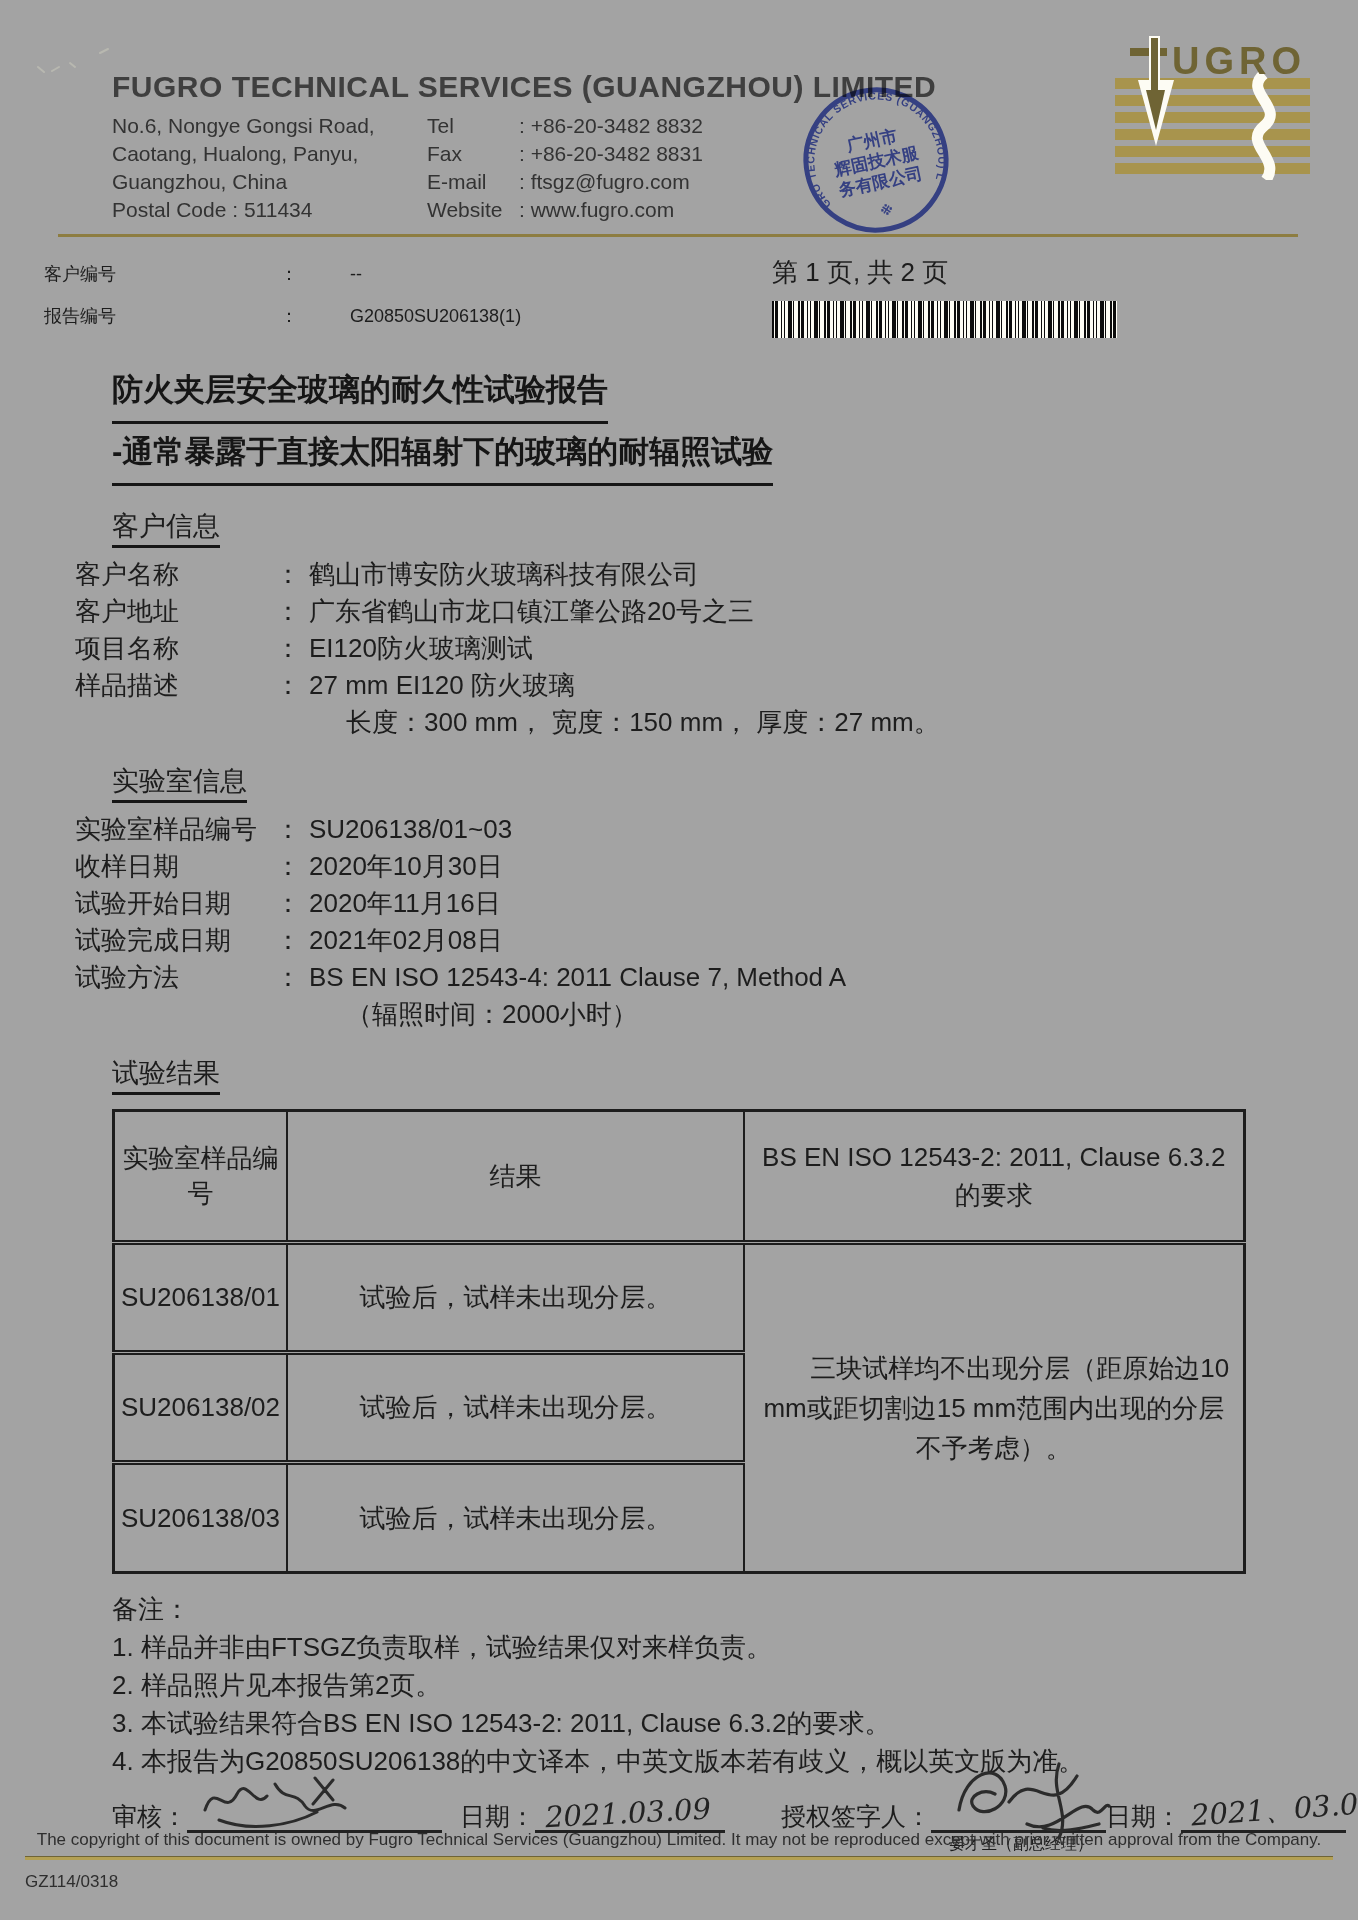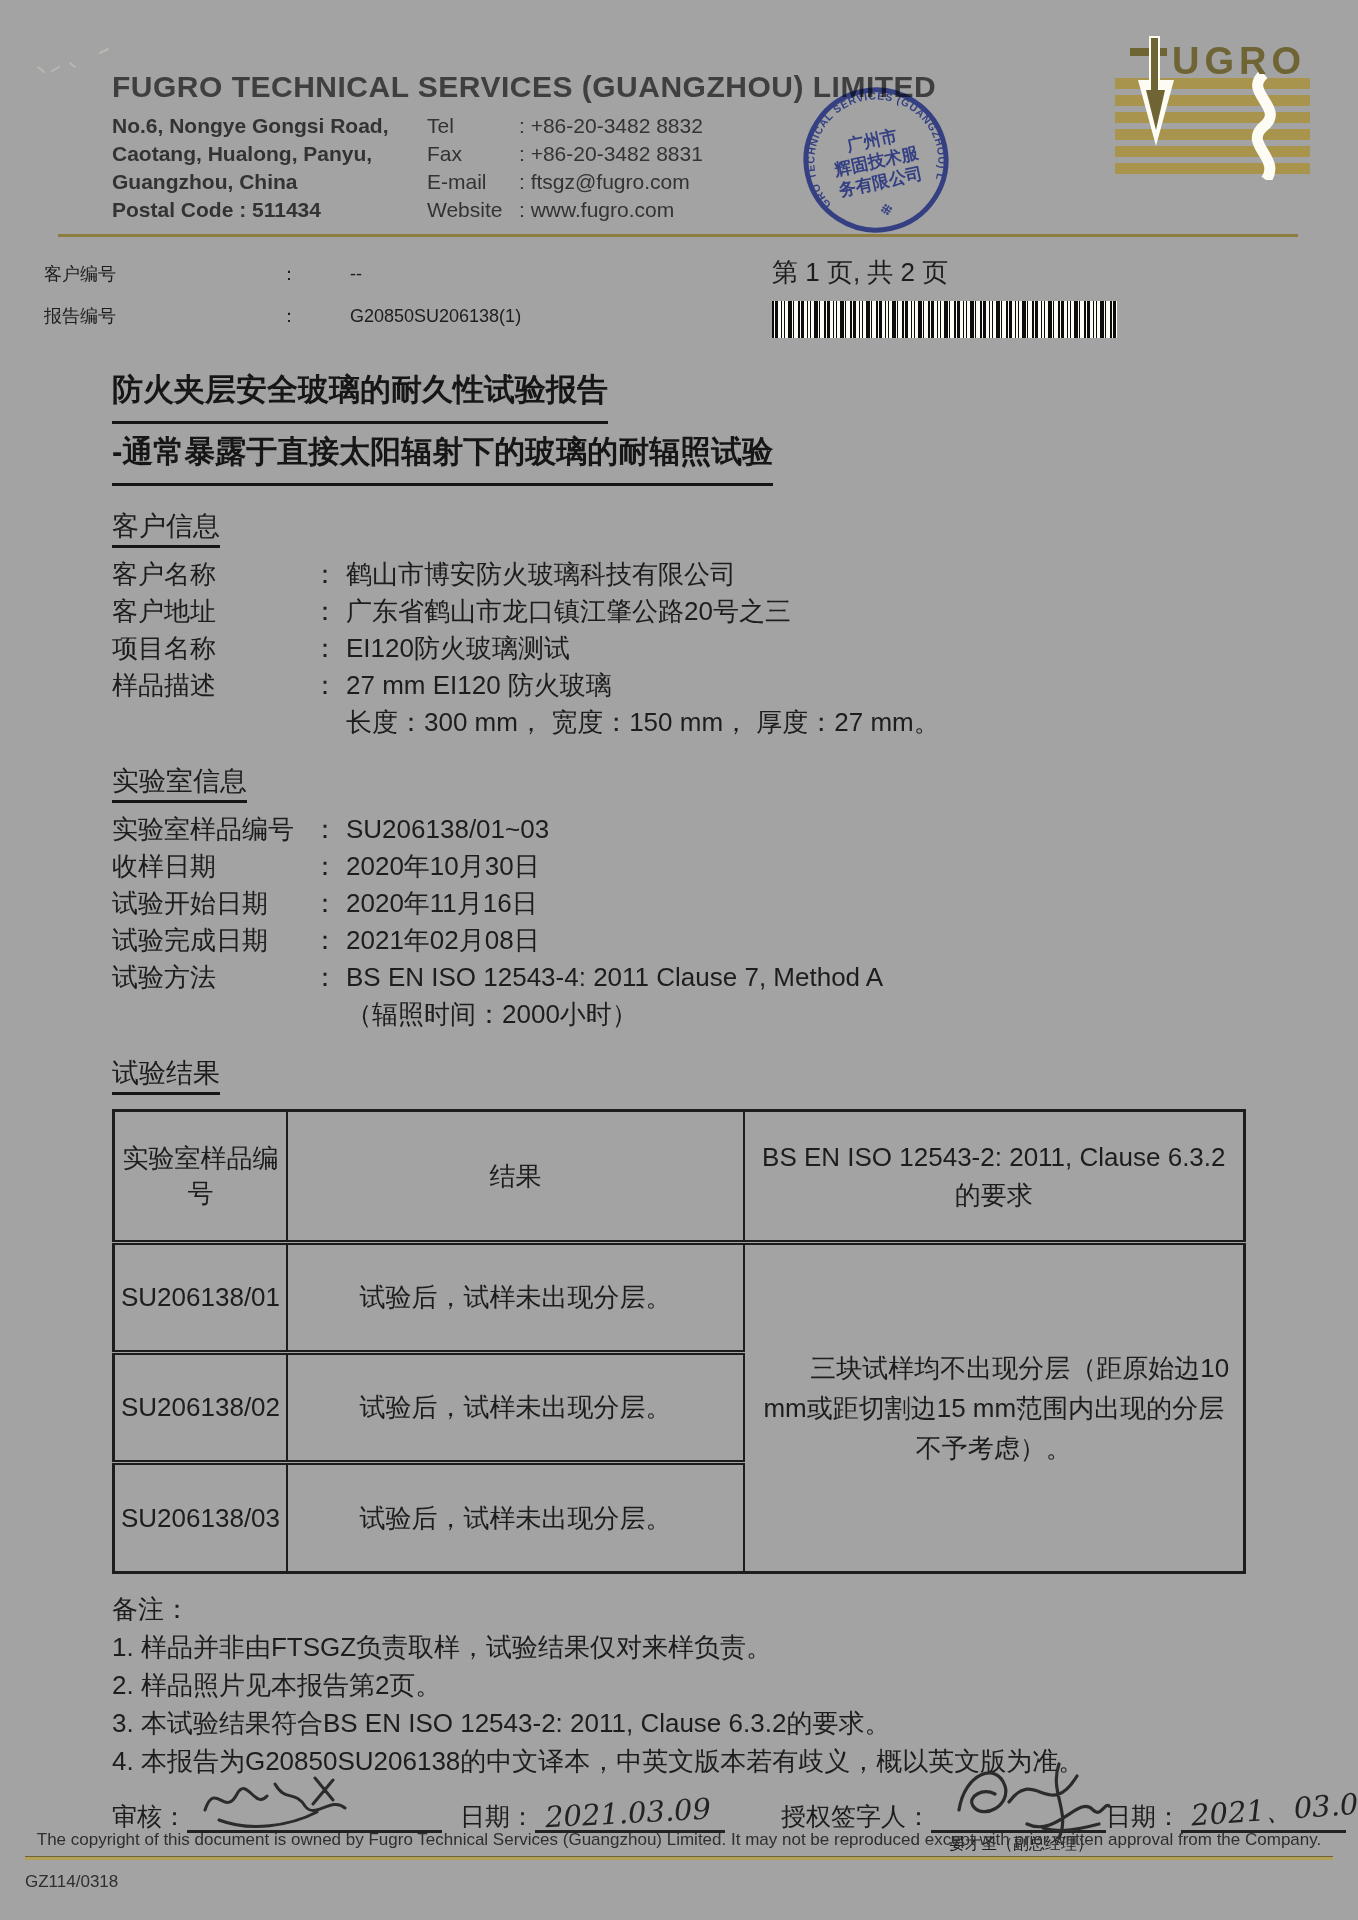--- a/index.html
+++ b/index.html
@@ -9,21 +9,21 @@
     margin:0 auto;
     background:#a3a3a3;
     font-family:"Liberation Sans","DejaVu Sans",sans-serif;
     color:#1d1d1d;
     overflow:hidden;
   }
   
   .header{position:relative;padding-top:70px;margin-left:112px;margin-right:60px;}
   .company-name{font-size:30px;font-weight:bold;color:#3f3f3f;letter-spacing:.5px;}
   .header-cols{display:flex;margin-top:8px;}
-  .addr{width:315px;font-size:21px;line-height:28px;color:#333;font-weight:bold;}
+  .addr{width:315px;font-size:21px;line-height:28px;color:#333;}
   .contacts{font-size:21px;line-height:28px;color:#333;}
   .contact-row{display:flex;}
   .contact-row .clbl{width:92px;}
   .goldline-top{height:3px;background:#8d7d41;margin:10px 60px 0 58px;}
   
   .logo{position:absolute;right:28px;top:32px;width:250px;height:148px;}
   
   .stamp{position:absolute;left:788px;top:72px;width:176px;height:176px;
          transform:rotate(-12deg);opacity:.88;mix-blend-mode:multiply;pointer-events:none;}
   
@@ -36,21 +36,21 @@
     background:repeating-linear-gradient(90deg,
       #0c0c0c 0 2px,#fdfcf4 2px 3px,#0c0c0c 3px 6px,#fdfcf4 6px 9px,
       #0c0c0c 9px 10px,#fdfcf4 10px 12px,#0c0c0c 12px 13px,#fdfcf4 13px 16px,
       #0c0c0c 16px 20px,#fdfcf4 20px 21px,#0c0c0c 21px 22px,#fdfcf4 22px 26px);}
   
   .title-block{margin:20px 0 0 112px;font-size:31px;font-weight:bold;color:#161616;}
   .title-line{display:table;border-bottom:3px solid #161616;padding-bottom:10px;margin-bottom:7px;}
   
   .sec-heading{display:table;margin:22px 0 8px 112px;font-size:27px;font-weight:normal;
                border-bottom:3px solid #161616;padding-bottom:1px;}
-  .inforow{display:flex;margin-left:112px;font-size:26px;line-height:37px;}
+  .inforow{display:flex;margin-left:75px;font-size:26px;line-height:37px;}
   .inforow .lbl{width:200px;}
   .inforow .colon{width:34px;}
   .contline{margin-left:346px;font-size:26px;line-height:37px;}
   
   table.results{border-collapse:collapse;margin:14px 0 0 112px;table-layout:fixed;}
   table.results td{border:2px solid #1d1d1d;text-align:center;font-size:26px;
                    vertical-align:middle;padding:0 6px;box-sizing:border-box;}
   table.results tr.hd td{height:132px;}
   table.results tr.bd td{height:110px;border-top:5px double #1d1d1d;}
   table.results{border:3px solid #1d1d1d;}

